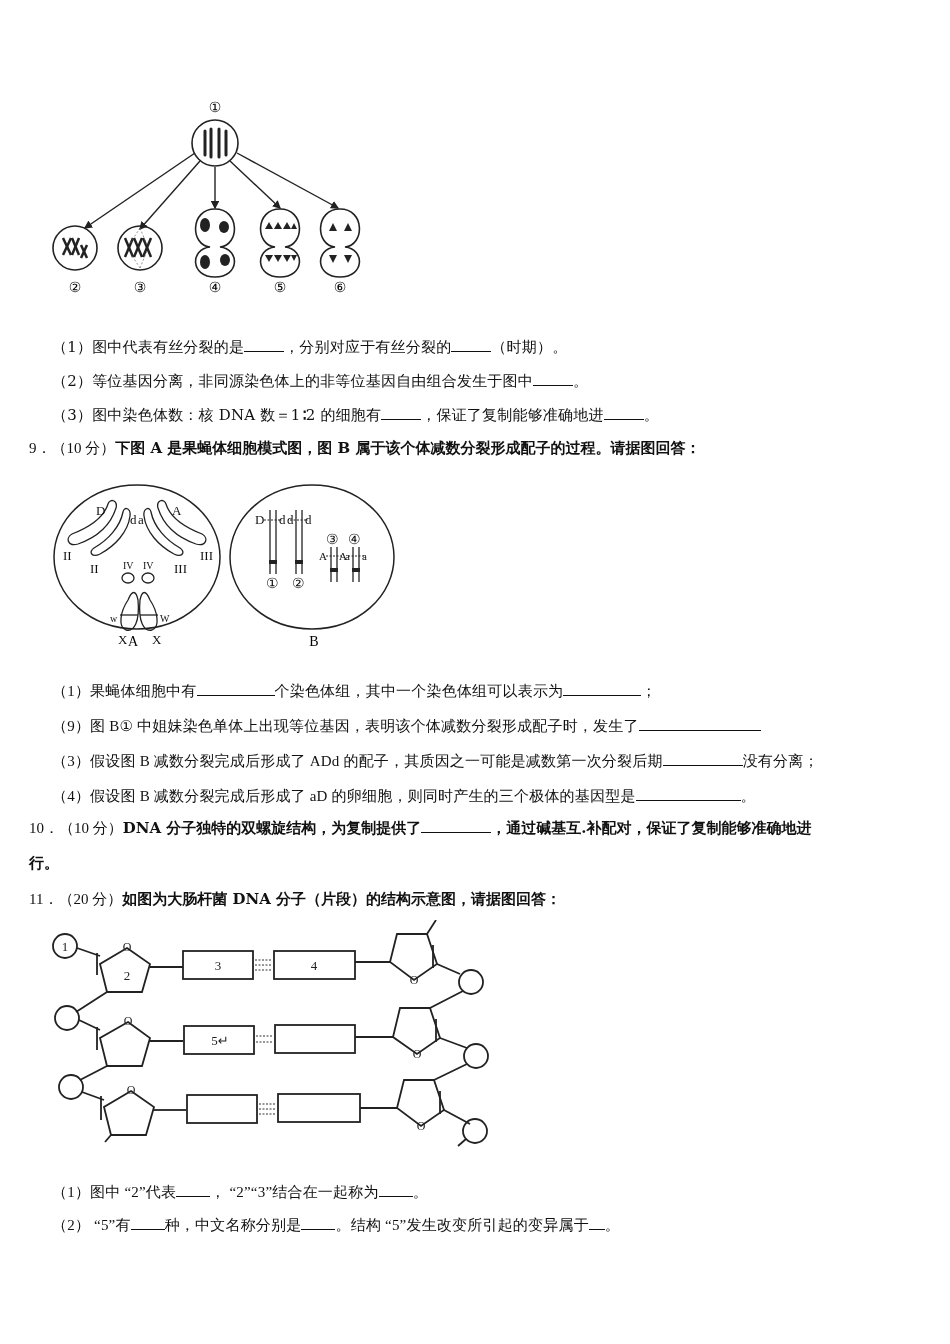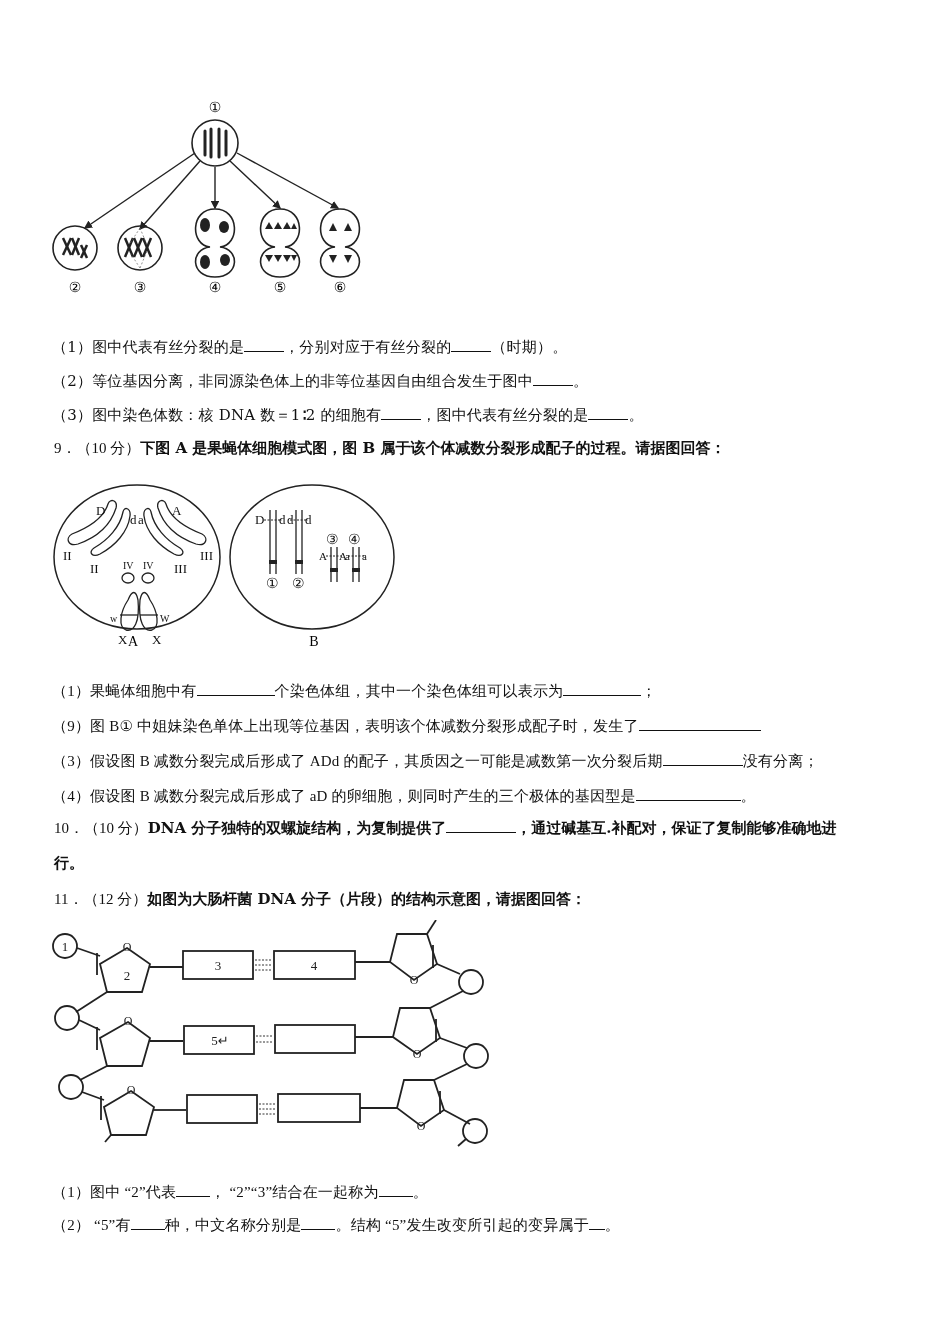--- a/index.html
+++ b/index.html
@@ -1,20 +1,20 @@
 <!DOCTYPE html>
 <html><head>
 <meta charset="utf-8">
 <style>
   html, body { margin: 0; padding: 0; background: #ffffff; }
   body { width: 950px; height: 1344px; position: relative; overflow: hidden;
          font-family: "DejaVu Serif", "Liberation Serif", serif; color: #111; }
   .abs { position: absolute; }
   .line { position: absolute; left: 52px; font-size: 15px; font-weight: normal; white-space: nowrap; letter-spacing: 0.2px; }
-  .qline { position: absolute; left: 54px; font-size: 15px; white-space: nowrap; }
+  .qline { position: absolute; left: 29px; font-size: 15px; white-space: nowrap; }
   .qnum { font-weight: normal; font-family: "Liberation Serif", serif; }
   .b { font-weight: bold; }
   .blank { display: inline-block; border-bottom: 1.5px solid #111; height: 14px; vertical-align: baseline; }
   svg text { font-family: "Liberation Serif", serif; }
 </style>
 </head>
 <body>
 
 <div class="abs" style="left:45px; top:95px; width:330px; height:205px;">
   <svg width="330" height="205" viewBox="0 0 330 205">
@@ -102,21 +102,21 @@
   </svg>
 </div>
 
 <div class="line" style="top:337px;">
   <span>（1）图中代表有丝分裂的是</span><span class="blank" style="width:40px;"></span><span>，分别对应于有丝分裂的</span><span class="blank" style="width:40px;"></span><span>（时期）。</span>
 </div>
 <div class="line" style="top:371px;">
   <span>（2）等位基因分离，非同源染色体上的非等位基因自由组合发生于图中</span><span class="blank" style="width:40px;"></span><span>。</span>
 </div>
 <div class="line" style="top:405px;">
-  <span>（3）图中染色体数：核 DNA 数＝1∶2 的细胞有</span><span class="blank" style="width:40px;"></span><span>，图中代表有丝分裂的是</span><span class="blank" style="width:40px;"></span><span>。</span>
+  <span>（3）图中染色体数：核 DNA 数＝1∶2 的细胞有</span><span class="blank" style="width:40px;"></span><span>，保证了复制能够准确地进</span><span class="blank" style="width:40px;"></span><span>。</span>
 </div>
 
 <div class="qline" style="top:439px;">
   <span class="qnum">9．</span><span class="qnum">（10 分）</span><span class="b">下图 A 是果蝇体细胞模式图，图 B 属于该个体减数分裂形成配子的过程。请据图回答：</span>
 </div>
 
 <div class="abs" style="left:50px; top:472px; width:360px; height:180px;">
   <svg width="360" height="180" viewBox="0 0 360 180">
 
     <ellipse cx="87" cy="85" rx="83" ry="72" fill="none" stroke="#222" stroke-width="1.5"></ellipse>
@@ -203,21 +203,21 @@
 <div class="line" style="top:786px; font-family:'Liberation Serif',serif;text-align:center;">
   <span>（4）假设图 B 减数分裂完成后形成了 aD 的卵细胞，则同时产生的三个极体的基因型是</span><span class="blank" style="width:105px;"></span><span>。</span>
 </div>
 
 <div class="qline" style="top:818px;">
   <span class="qnum">10．</span><span class="qnum">（10 分）</span><span class="b">DNA 分子独特的双螺旋结构，为复制提供了</span><span class="blank" style="width:70px;"></span><span class="b">，通过碱基互.补配对，保证了复制能够准确地进</span>
 </div>
 <div class="qline b" style="top:854px;">行。</div>
 
 <div class="qline" style="top:890px;">
-  <span class="qnum">11．</span><span class="qnum">（12 分）</span><span class="b">如图为大肠杆菌 DNA 分子（片段）的结构示意图，请据图回答：</span>
+  <span class="qnum">11．</span><span class="qnum">（20 分）</span><span class="b">如图为大肠杆菌 DNA 分子（片段）的结构示意图，请据图回答：</span>
 </div>
 
 <div class="abs" style="left:50px; top:920px; width:460px; height:230px;">
   <svg width="460" height="230" viewBox="0 0 460 230">
     <g fill="none" stroke="#222" stroke-width="1.8">
 
       <circle cx="15" cy="26" r="12"></circle>
       <circle cx="17" cy="98" r="12"></circle>
       <circle cx="21" cy="167" r="12"></circle>
 

